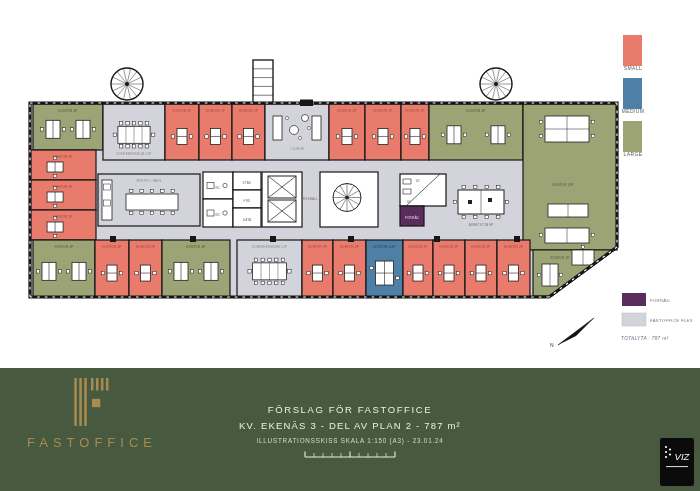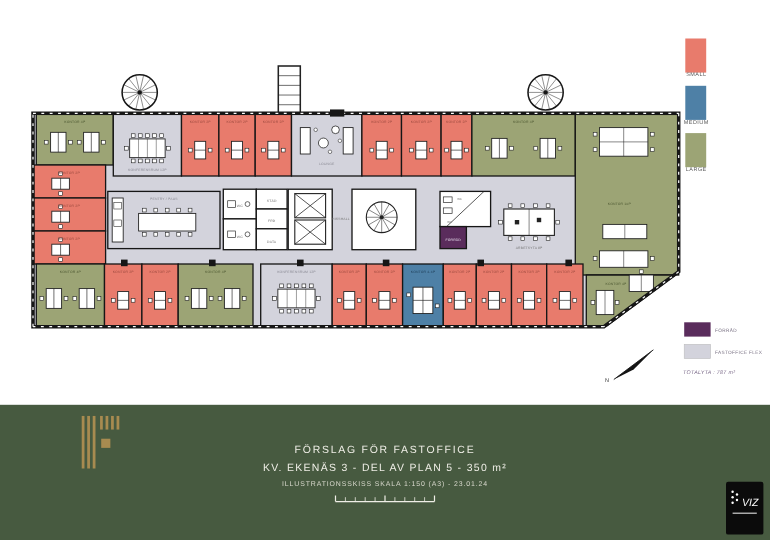--- a/index.html
+++ b/index.html
@@ -475,25 +475,26 @@
           <rect x="0" y="0" width="2.4" height="46"></rect>
           <rect x="4.8" y="0" width="2.4" height="46"></rect>
           <rect x="9.6" y="0" width="2.4" height="46"></rect>
           <rect x="16" y="0" width="2.4" height="12"></rect>
           <rect x="20.8" y="0" width="2.4" height="12"></rect>
           <rect x="25.6" y="0" width="2.4" height="12"></rect>
           <rect x="30.4" y="0" width="2.4" height="12"></rect>
           <rect x="17" y="20" width="8" height="8"></rect>
         </g>
       </svg>
+      <div class="brand-name">FASTOFFICE</div>
     </div>
 
     <div class="project">
       <div class="pr-l1">FÖRSLAG FÖR FASTOFFICE</div>
-      <div class="pr-l2">KV. EKENÄS 3 - DEL AV PLAN 5 - 350 m²</div>
+      <div class="pr-l2">KV. EKENÄS 3 - DEL AV PLAN 2 - 787 m²</div>
       <div class="pr-l3">ILLUSTRATIONSSKISS SKALA 1:150 (A3) - 23.01.24</div>
       <svg id="scalebar" width="96" height="11" viewBox="0 0 96 11">
           <line x1="3" y1="7" x2="93" y2="7" stroke="#EFEEE6" stroke-width="1"></line>
           <line x1="3" y1="1.5" x2="3" y2="7" stroke="#EFEEE6" stroke-width="1.1"></line>
           <line x1="12" y1="3" x2="12" y2="7" stroke="#EFEEE6" stroke-width="0.7"></line>
           <line x1="21" y1="3" x2="21" y2="7" stroke="#EFEEE6" stroke-width="0.7"></line>
           <line x1="30" y1="3" x2="30" y2="7" stroke="#EFEEE6" stroke-width="0.7"></line>
           <line x1="39" y1="3" x2="39" y2="7" stroke="#EFEEE6" stroke-width="0.7"></line>
           <line x1="48" y1="1.5" x2="48" y2="7" stroke="#EFEEE6" stroke-width="1.1"></line>
           <line x1="57" y1="3" x2="57" y2="7" stroke="#EFEEE6" stroke-width="0.7"></line>

